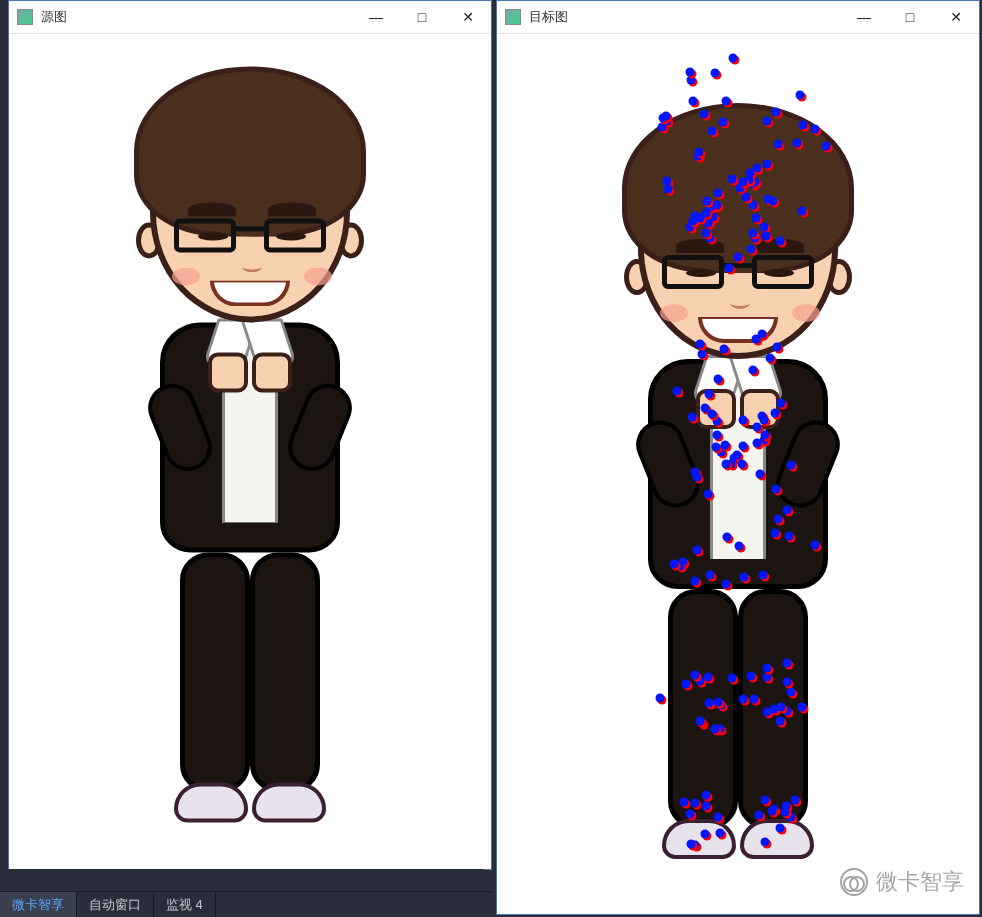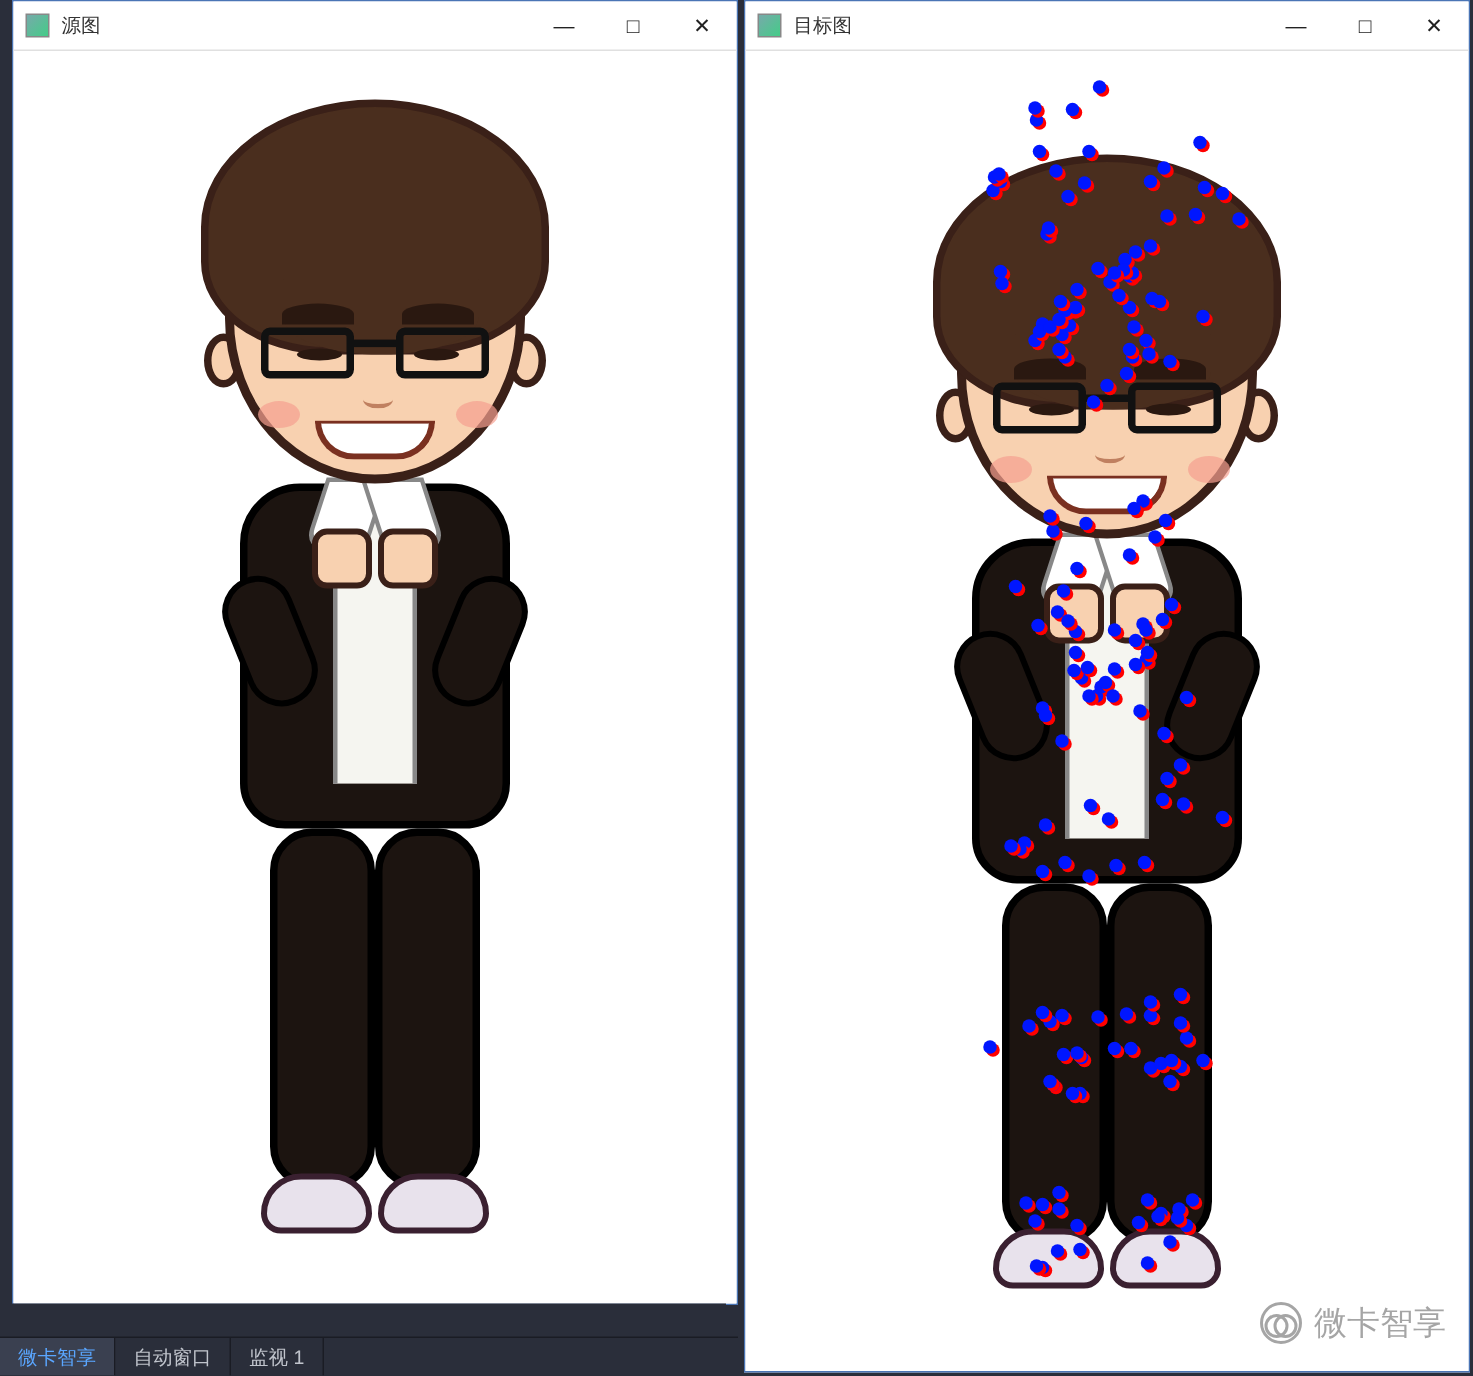--- a/index.html
+++ b/index.html
@@ -558,19 +558,19 @@
         <div class="dot b" style="left: 268.252px; top: 808.101px;"></div>
         <div class="dot r" style="left: 285.168px; top: 795.647px;"></div>
         <div class="dot b" style="left: 283.168px; top: 793.647px;"></div>
       </div>
   </div>
 </div>
 
 <div class="tabbar">
   <div class="tab active">微卡智享</div>
   <div class="tab">自动窗口</div>
-  <div class="tab">监视 1</div>
+  <div class="tab">监视 4</div>
 </div>
 
 <div class="watermark">
   <div class="wm-icon"></div>
   <span>微卡智享</span>
 </div>
 
 </body></html>

